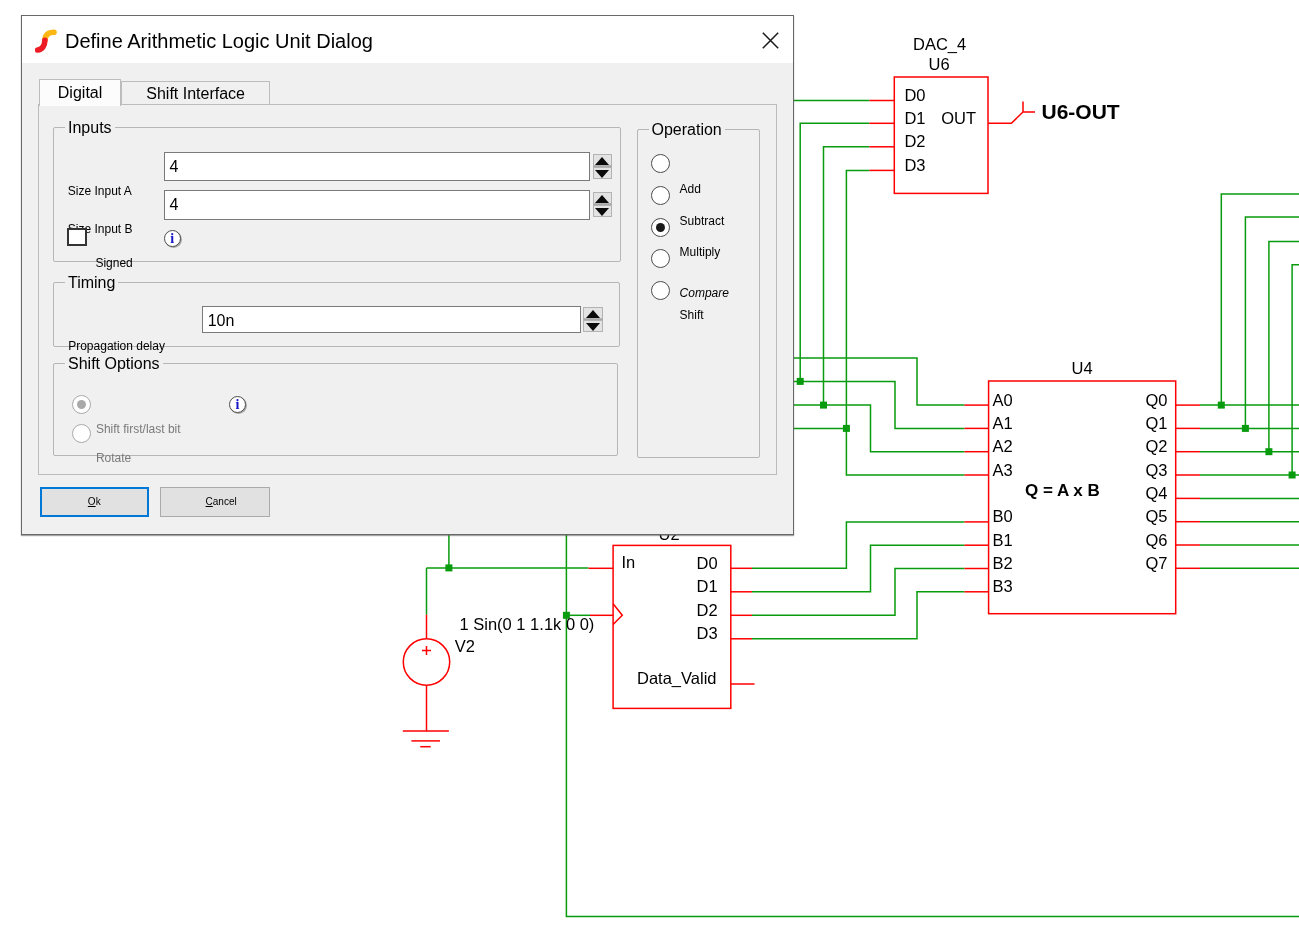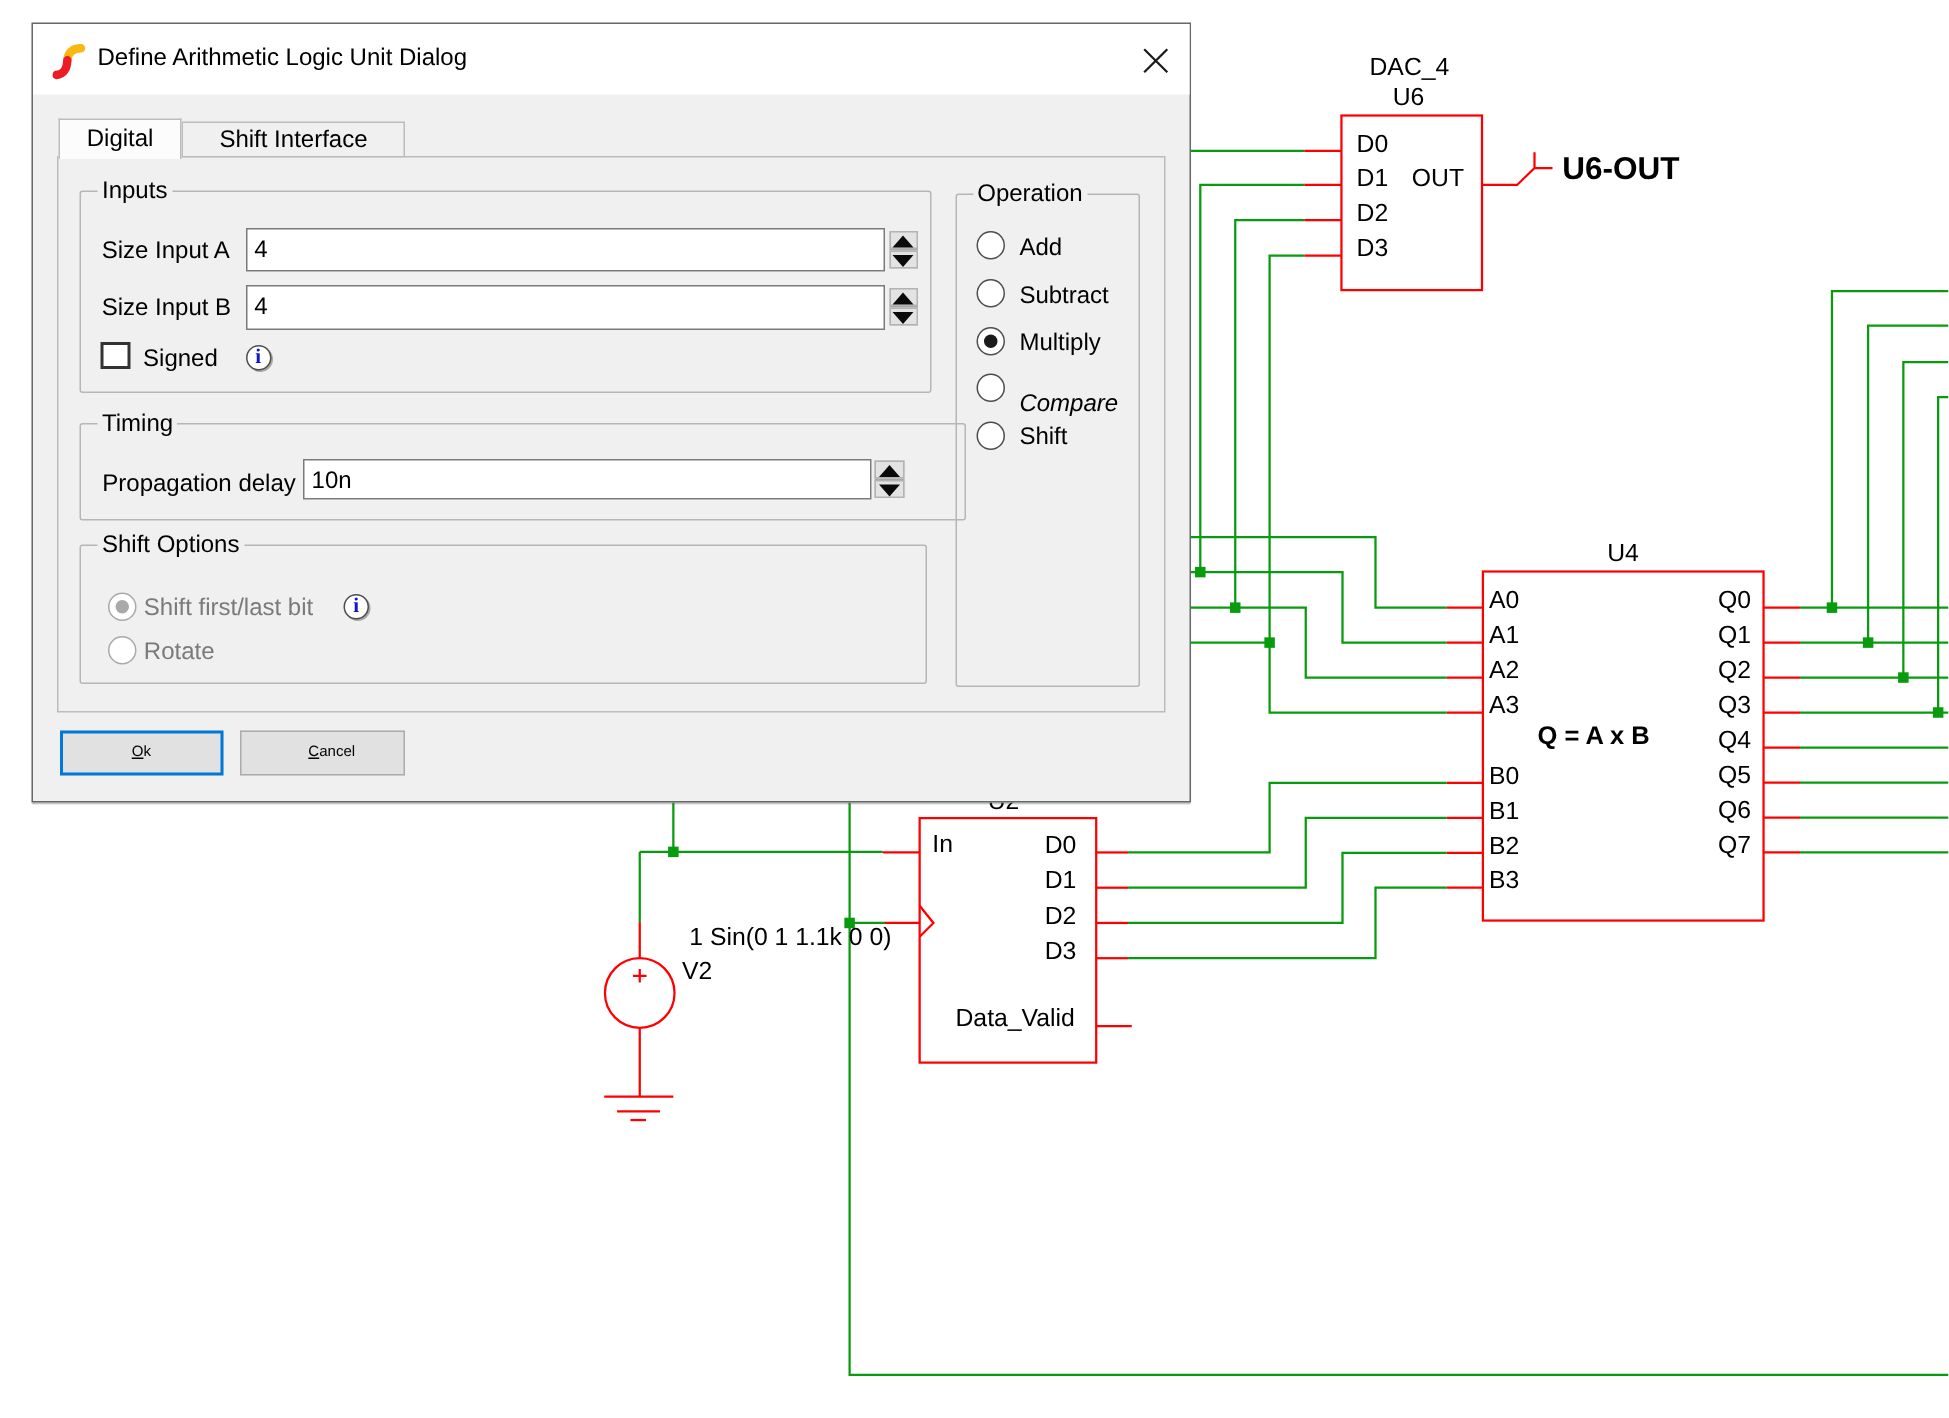--- a/index.html
+++ b/index.html
@@ -2,35 +2,35 @@
 <html><head>
 <meta charset="utf-8">
 <style>
   html,body{margin:0;padding:0;}
   body{width:1299px;height:945px;overflow:hidden;position:relative;background:#fff;
        font-family:"Liberation Sans", sans-serif;}
   #schem{position:absolute;left:0;top:0;}
   .dlg{position:absolute;left:21px;top:15px;width:772.5px;height:520px;
        background:#f0f0f0;border:1px solid #686868;box-sizing:border-box;box-shadow:0 1px 1px rgba(90,90,90,0.55);}
   .tbar{position:absolute;left:0;top:0;width:100%;height:47px;background:#fff;}
-  .title{position:absolute;left:43px;top:14px;font-size:16px;color:#000;}
+  .title{position:absolute;left:43px;top:14px;font-size:20px;color:#000;}
   .xbtn{position:absolute;left:739.5px;top:16px;width:17px;height:17px;}
   .abs{position:absolute;}
   .grp{position:absolute;border:1px solid #b6b6b6;border-radius:2px;}
   .grplab{position:absolute;top:-9px;left:11px;background:#f0f0f0;padding:0 3px;font-size:16px;color:#000;white-space:nowrap;}
   .fld{position:absolute;background:#fff;border:1px solid #7a7a7a;box-sizing:border-box;font-size:16px;color:#000;padding:6px 0 0 5px;line-height:1;}
   .spin{position:absolute;background:#a9a9a9;}
   .spin .bu,.spin .bd{position:absolute;left:0;right:0;height:12px;background:#e3e3e3;border:1px solid #b3b3b3;box-sizing:border-box;}
   .spin .bu{top:0}
   .spin .bd{bottom:0}
   .spin .bu::after,.spin .bd::after{content:"";position:absolute;left:50%;transform:translateX(-50%);width:0;height:0;
     border-left:7px solid transparent;border-right:7px solid transparent;}
   .spin .bu::after{top:1.5px;border-bottom:8px solid #0a0a0a;}
   .spin .bd::after{top:1.5px;border-top:8px solid #0a0a0a;}
-  .lab{position:absolute;font-size:16px;color:#000;white-space:nowrap;}
+  .lab{position:absolute;font-size:12px;color:#000;white-space:nowrap;margin-top:25px;}
   .radio{position:absolute;width:19px;height:19px;border:1px solid #4d4d4d;border-radius:50%;background:#fff;box-sizing:border-box;}
   .radio.sel::after{content:"";position:absolute;left:4px;top:4px;width:9px;height:9px;border-radius:50%;background:#1a1a1a;}
   .radio.dis{border-color:#a9a9a9;}
   .radio.dis.sel::after{background:#a9a9a9;}
   .info{position:absolute;width:17px;height:17px;border:1px solid #4d4d4d;border-radius:50%;background:#fff;
     box-shadow:1px 1px 0 0 #a8a8a8;font-family:"Liberation Serif",serif;font-weight:bold;
     color:#1414c8;font-size:14px;text-align:center;line-height:16px;box-sizing:border-box;}
   .btn{position:absolute;background:#e1e1e1;font-size:10px;color:#000;text-align:center;box-sizing:border-box;}
   .tab{position:absolute;font-size:16px;color:#000;text-align:center;box-sizing:border-box;}
 </style>
@@ -209,21 +209,21 @@
   <div class="lab" style="left:657.6px;top:141px;">Add</div>
   <div class="radio" style="left:628.6px;top:170.3px;"></div>
   <div class="lab" style="left:657.6px;top:172.6px;">Subtract</div>
   <div class="radio sel" style="left:628.6px;top:201.6px;"></div>
   <div class="lab" style="left:657.6px;top:203.9px;">Multiply</div>
   <div class="radio" style="left:628.6px;top:233.3px;"></div>
   <div class="lab" style="left:657.6px;top:245px;font-style:italic;">Compare</div>
   <div class="radio" style="left:628.6px;top:264.6px;"></div>
   <div class="lab" style="left:657.6px;top:266.9px;">Shift</div>
 
-  <div class="grp" style="left:31px;top:266.2px;width:564.5px;height:62.4px;padding-left:24px;">
+  <div class="grp" style="left:31px;top:266.2px;width:564.5px;height:62.4px;">
     <div class="grplab">Timing</div>
   </div>
   <div class="lab" style="left:46.2px;top:298px;">Propagation delay</div>
   <div class="fld" style="left:179.7px;top:290.3px;width:379.7px;height:26.3px;">10n</div>
   <div class="spin" style="left:561.4px;top:291.4px;width:19.3px;height:25.1px;">
       <div class="bu"></div>
       <div class="bd"></div>
     </div>
 
   <div class="grp" style="left:31px;top:347.1px;width:562.5px;height:91.3px;">

